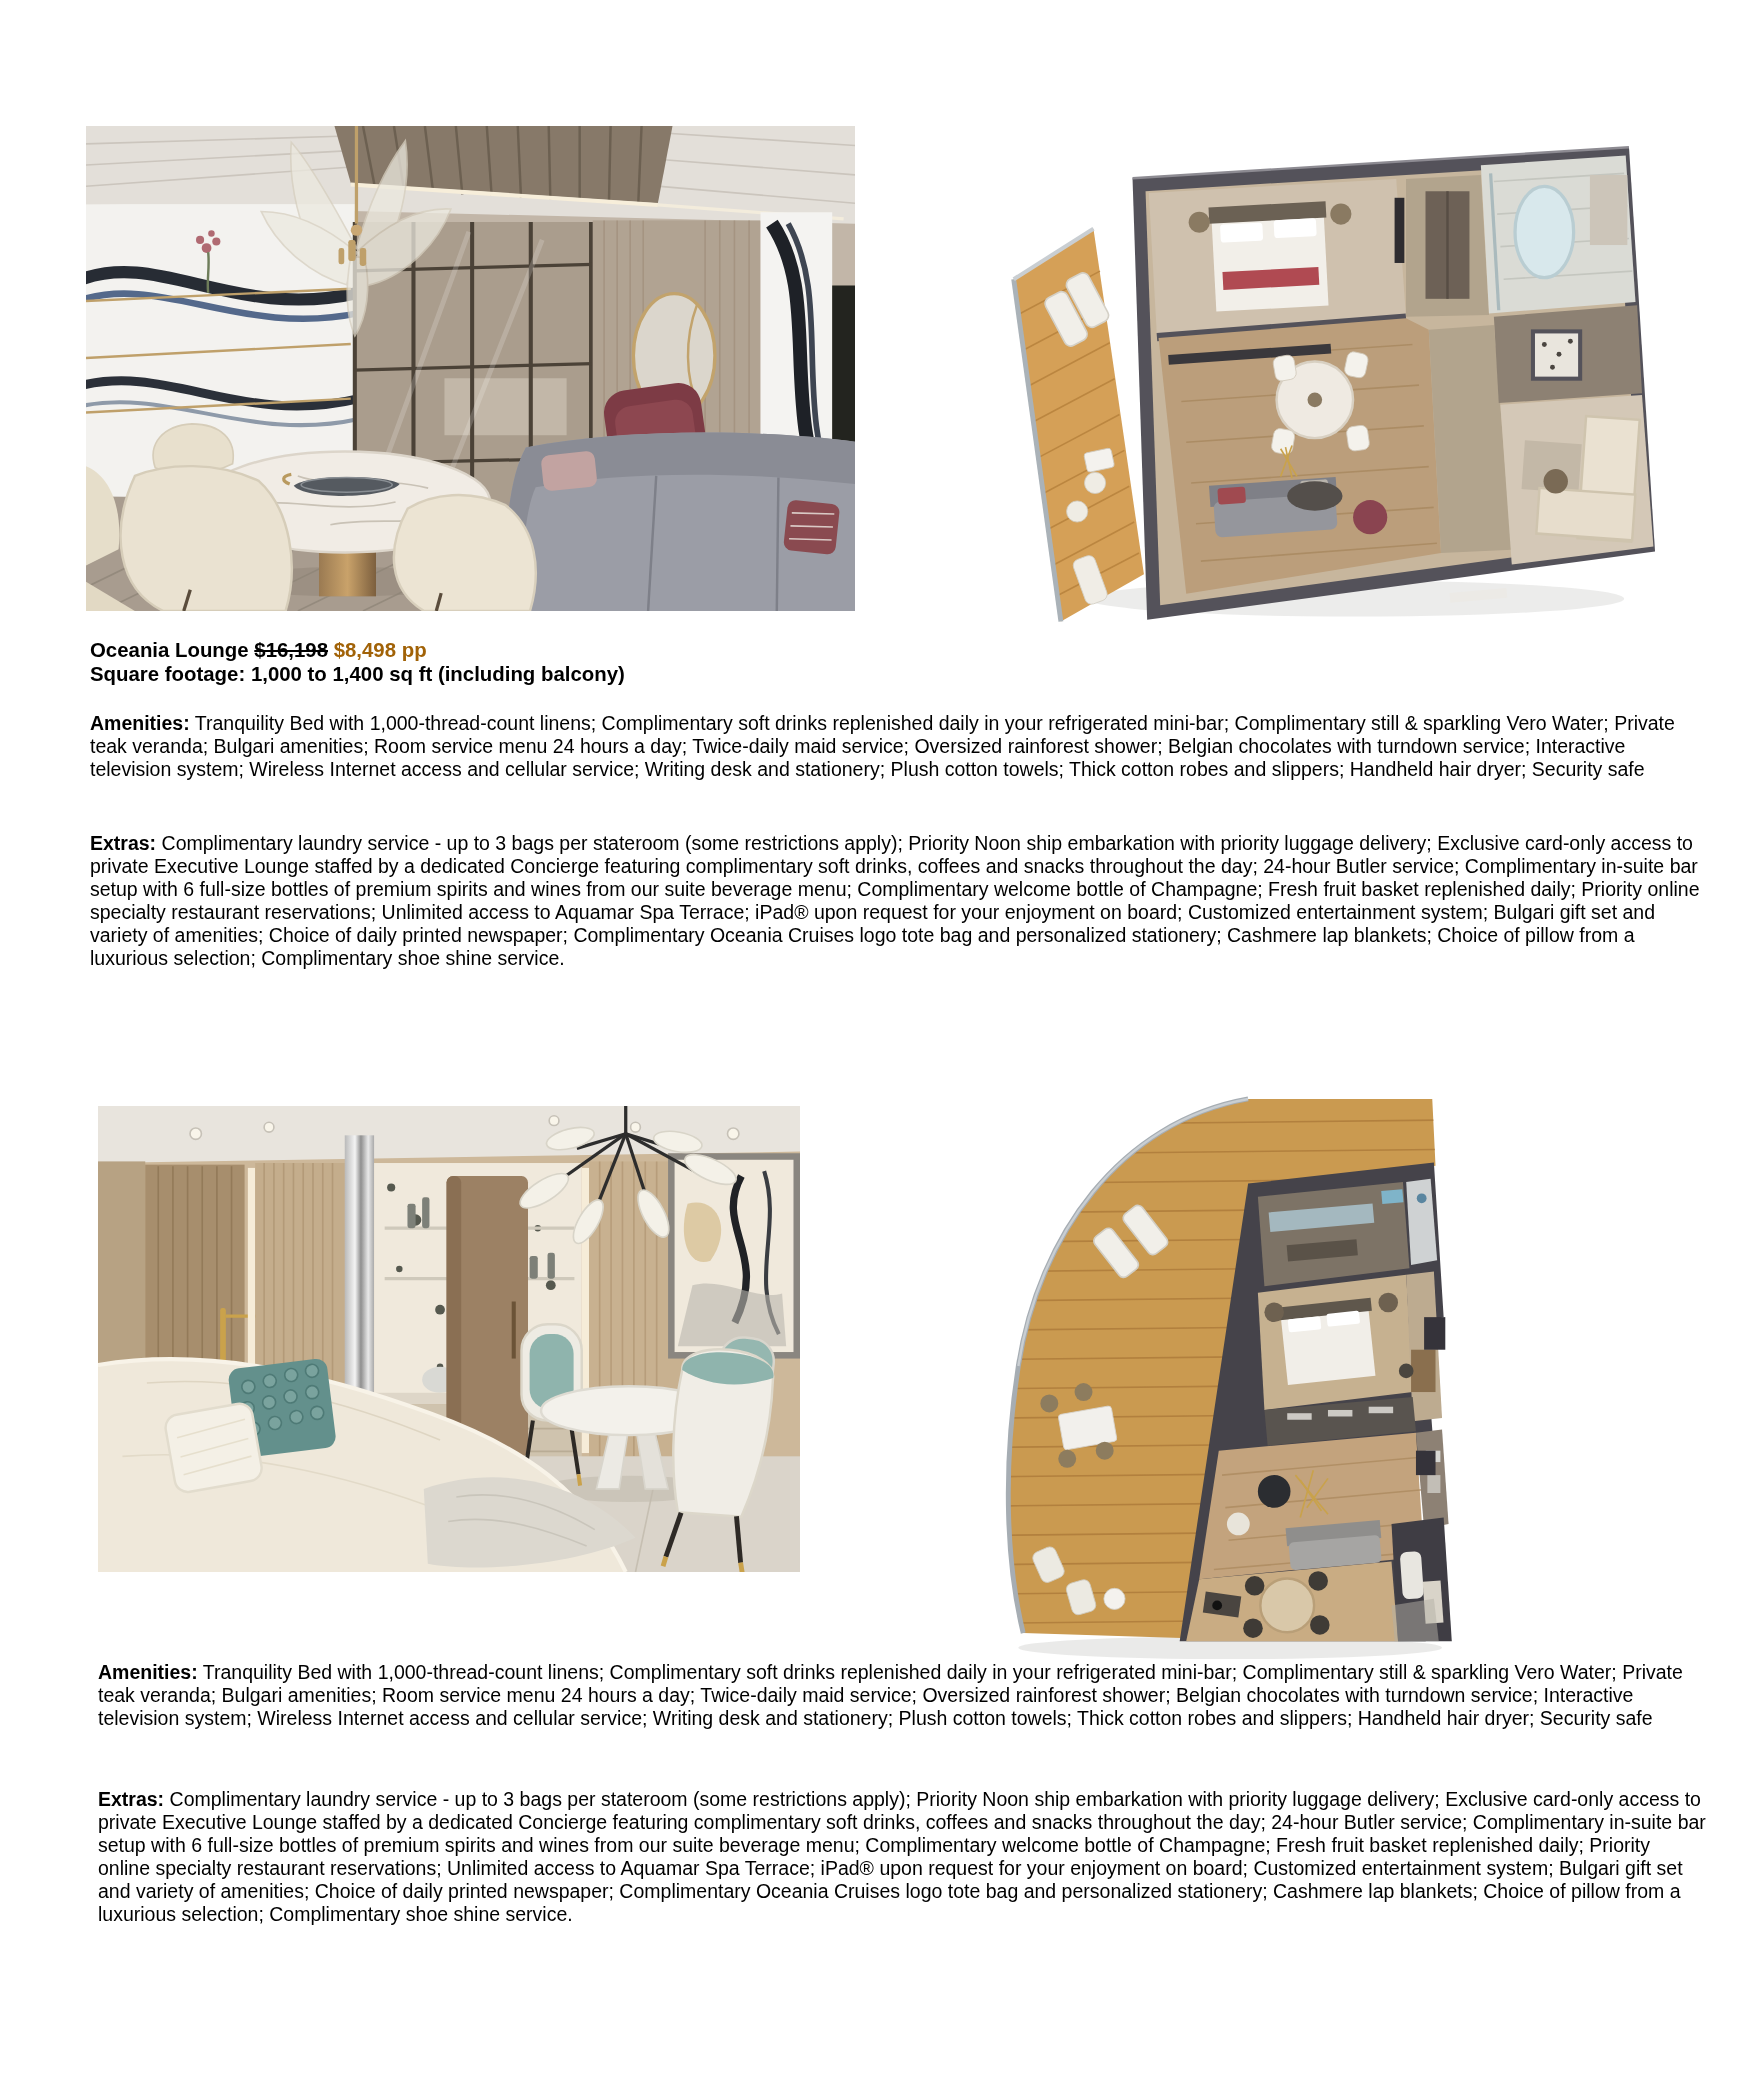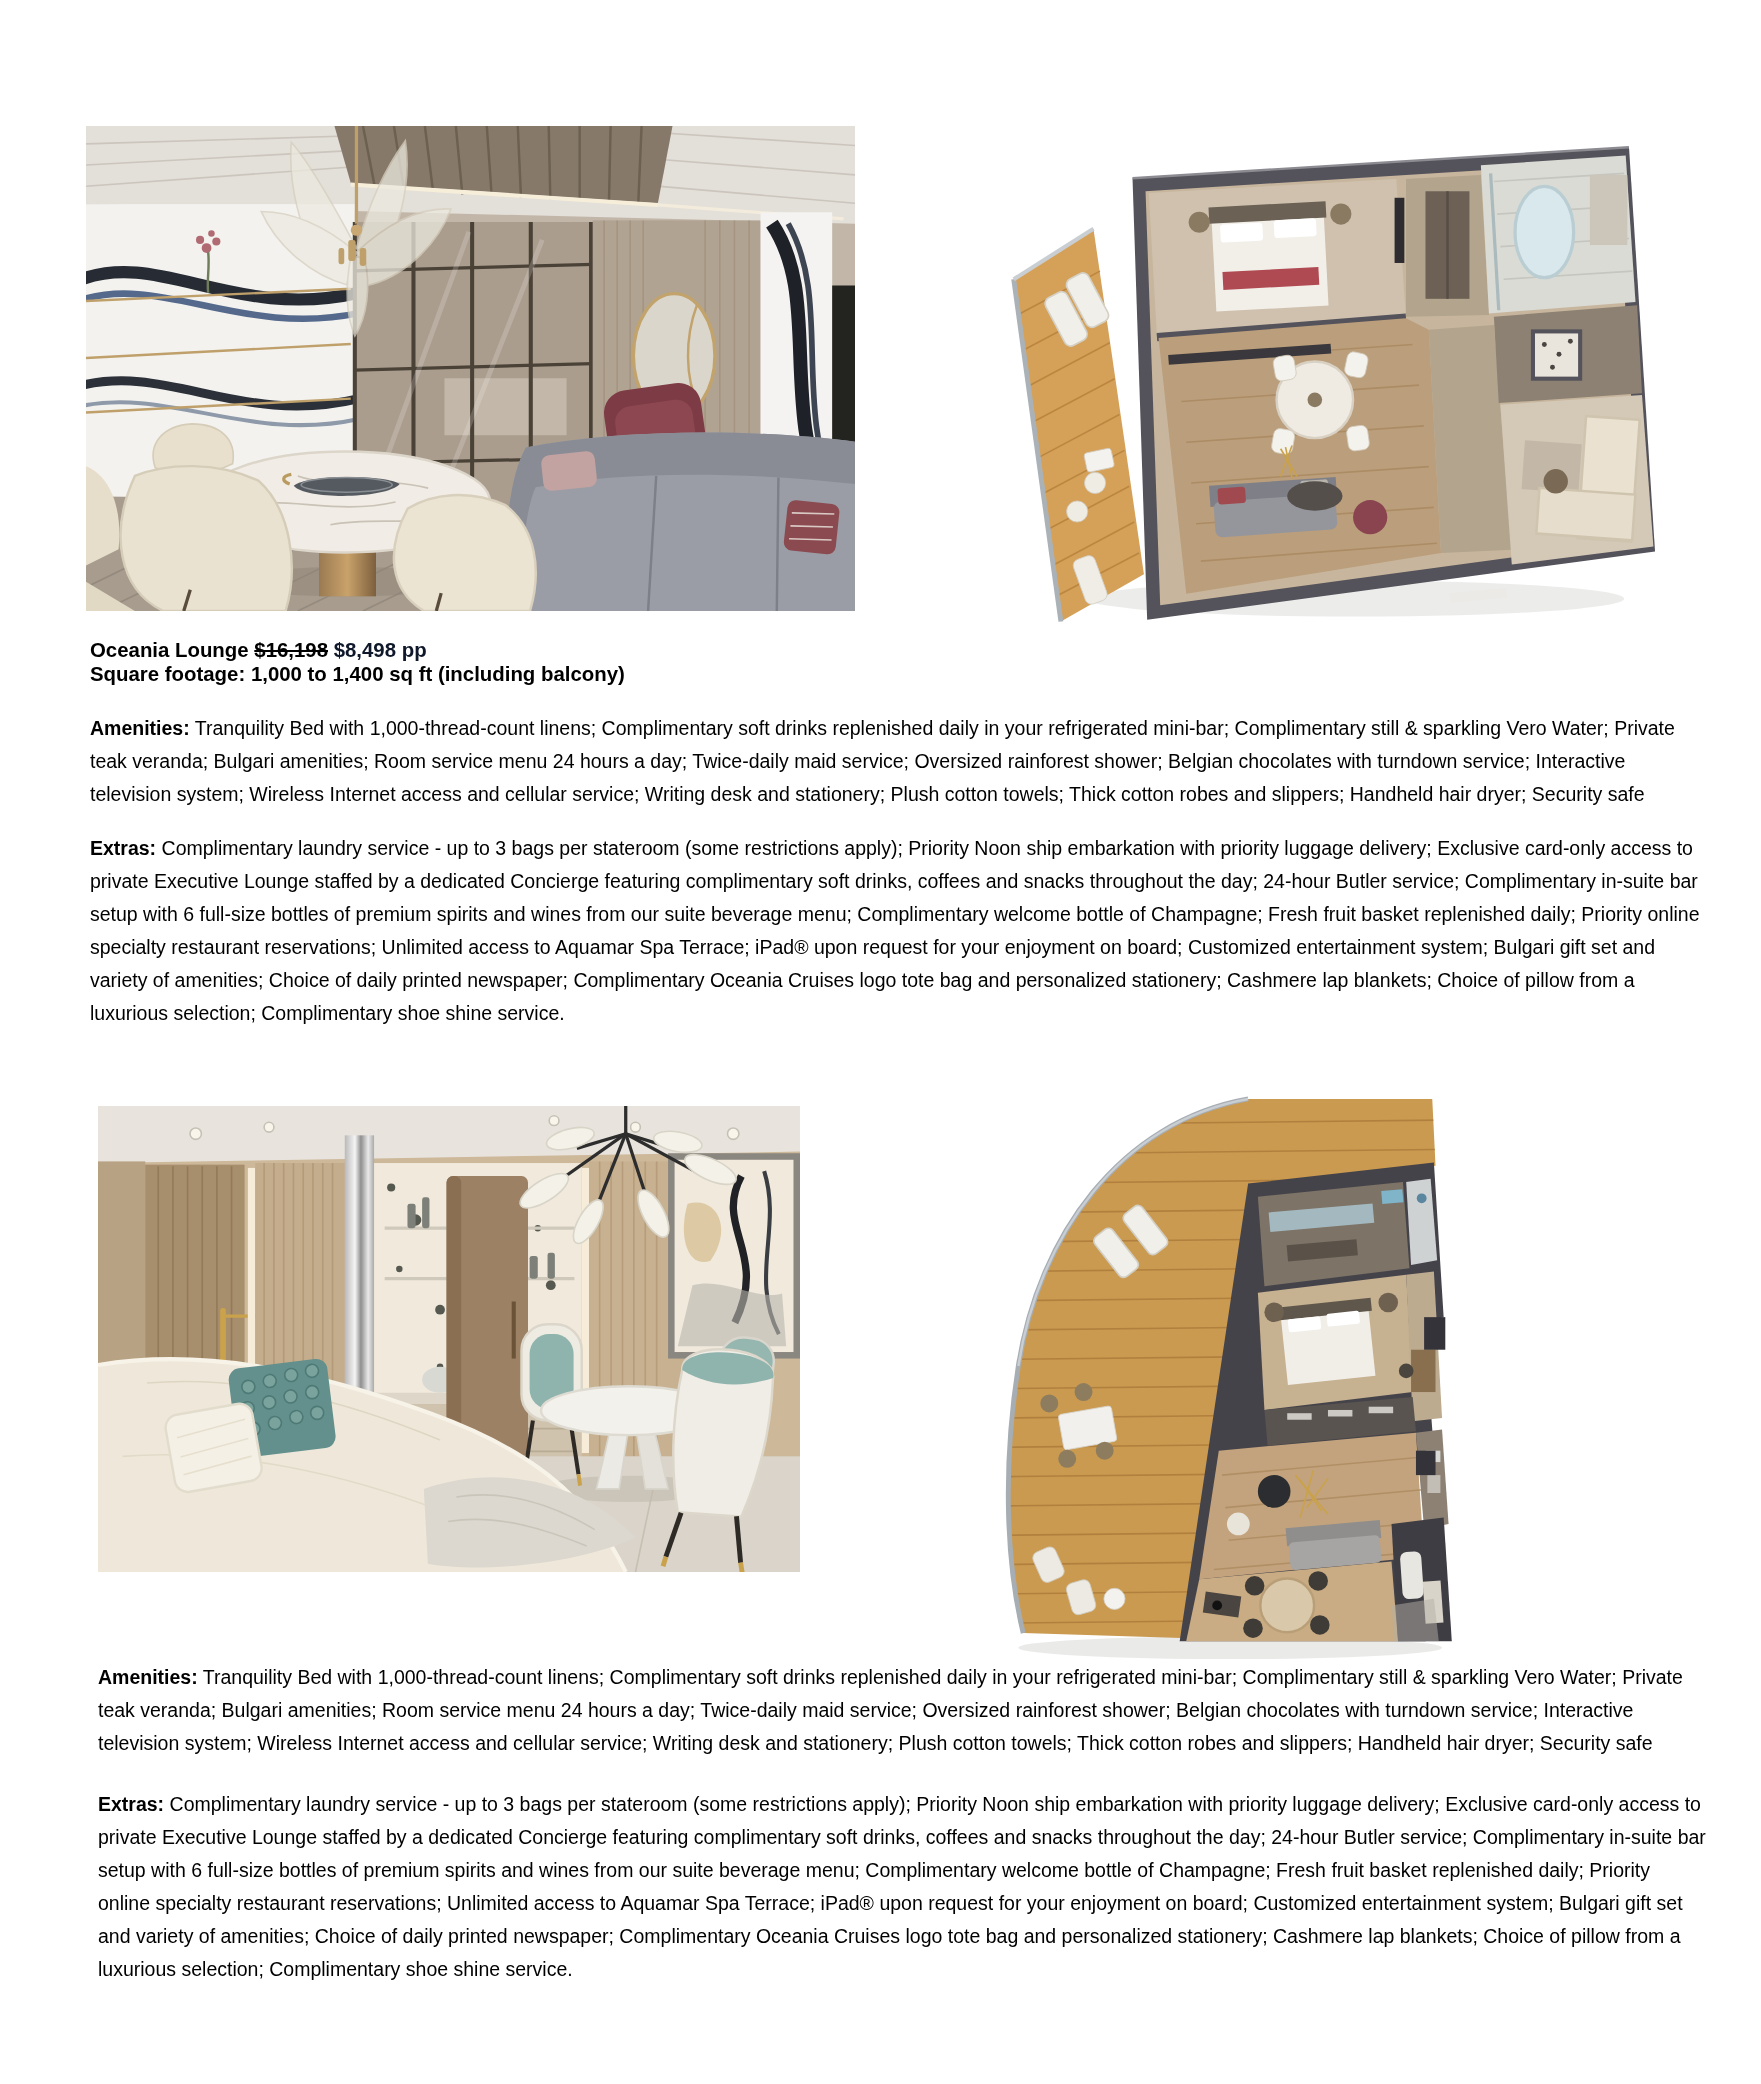--- a/index.html
+++ b/index.html
@@ -1,22 +1,22 @@
 <!DOCTYPE html>
 <html style="font-size:13px"><head>
 <meta charset="utf-8">
 <style>
   html,body{margin:0;padding:0;background:#ffffff;}
   .page{position:relative;width:1761px;height:2084px;background:#ffffff;overflow:hidden;
         font-family:"Liberation Sans","DejaVu Sans",sans-serif;color:#000;}
   .abs{position:absolute;}
   .head{font-size:20.4px;line-height:24.4px;font-weight:700;}
-  .head .red{color:#0f172a;}
+  .head .red{color:#a16207;}
   .head s{text-decoration:line-through;}
-  .para{font-size:19.5px;line-height:33px;margin:0;}
+  .para{font-size:19.5px;line-height:23px;margin:0;}
   .para b{font-weight:700;}
   svg{display:block;width:100%;height:100%;}
 </style>
 </head>
 <body>
 
 <div class="page">
 
   <div class="abs" style="left:86px;top:126px;width:769px;height:485px;">
     <svg viewBox="0 0 944 596" preserveAspectRatio="none">

